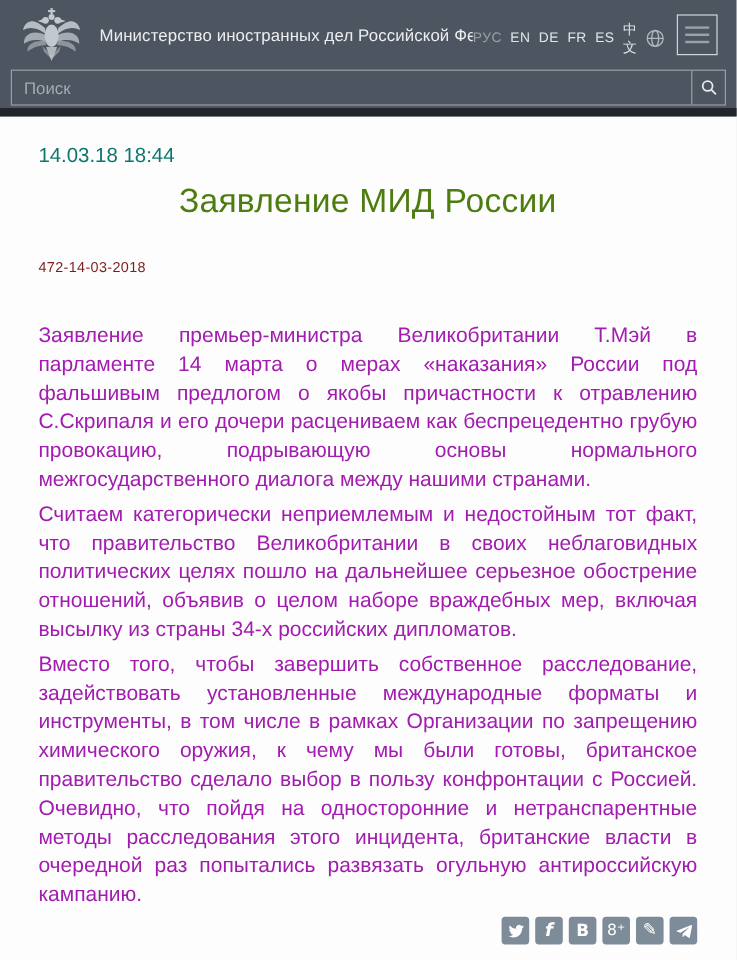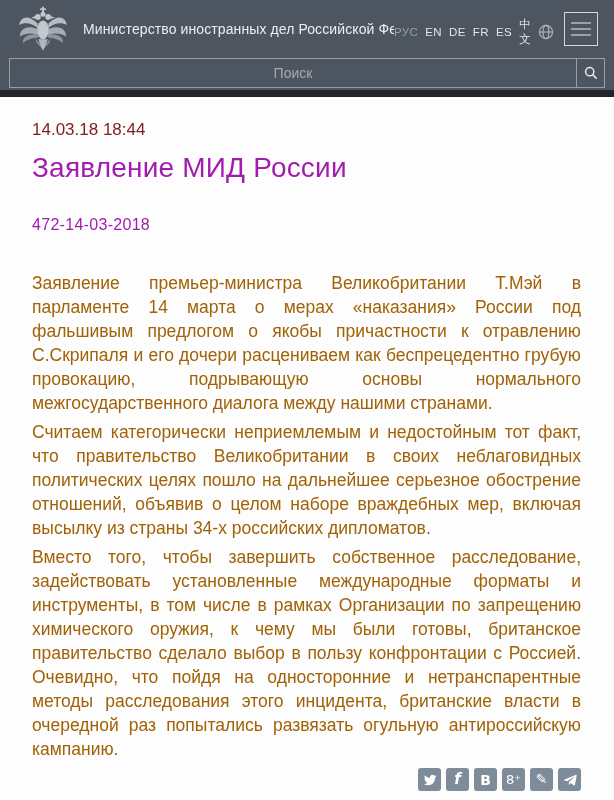--- a/index.html
+++ b/index.html
@@ -29,35 +29,35 @@
     display:block; width:20px; height:2px; background:#9aa1a9; content:"";
   }
   .burger-lines { position:relative; }
   .burger-lines::before { position:absolute; top:-6px; }
   .burger-lines::after  { position:absolute; top:6px; }
   .search-row {
     margin:0 9px; height:30px; border:1px solid #989ea6; display:flex; align-items:stretch;
   }
   .search-row input {
     flex:1; background:transparent; border:none; outline:none; color:#bef264;
-    font-size:14px; padding:0 10px; font-family:"Liberation Sans",sans-serif;text-align:center;
+    font-size:14px; padding:0 10px; font-family:"Liberation Sans",sans-serif;
   }
   .search-row input::placeholder { color:#a4aab1; }
   .search-btn {
     width:28px; border:none; border-left:1px solid #989ea6; background:transparent;
     display:flex; align-items:center; justify-content:center; cursor:pointer;
   }
   .hdr-strip { height:7px; background:#22262c; margin-top:2px; }
   
   .article { padding:23px 33px 0 32px; }
-  .date   { font-size:17px; color:#7f1d1d; }
-  .title  { font-size:28px; font-weight:400; color:#a21caf; margin:12px 0 23px; letter-spacing:.2px; }
-  .doc-num{ font-size:16px; color:#a21caf; letter-spacing:.3px; margin-bottom:37px;margin-top:32px; }
+  .date   { font-size:17px; color:#0f766e; }
+  .title  { font-size:28px; font-weight:400; color:#4d7c0f; margin:12px 0 23px; letter-spacing:.2px;text-align:center; }
+  .doc-num{ font-size:12px; color:#7f1d1d; letter-spacing:.3px; margin-bottom:37px;margin-top:32px; }
   .body p {
-    font-size:17.5px; line-height:24px; color:#a16207; text-align:justify; margin:0 0 5px;
+    font-size:17.5px; line-height:24px; color:#a21caf; text-align:justify; margin:0 0 5px;
   }
   
   .social { display:flex; justify-content:flex-end; gap:5px; margin-top:7px; }
   .sbtn {
     width:23px; height:23px; border:none; border-radius:3px; background:#7e8c99; color:#fff;
     display:flex; align-items:center; justify-content:center; cursor:pointer; padding:0;
     font-family:"DejaVu Sans", sans-serif; font-size:14px;
   }
   .sbtn .txt { line-height:1; }
   .sbtn-fb .txt { font-weight:700; font-style:italic; font-size:15px; }

